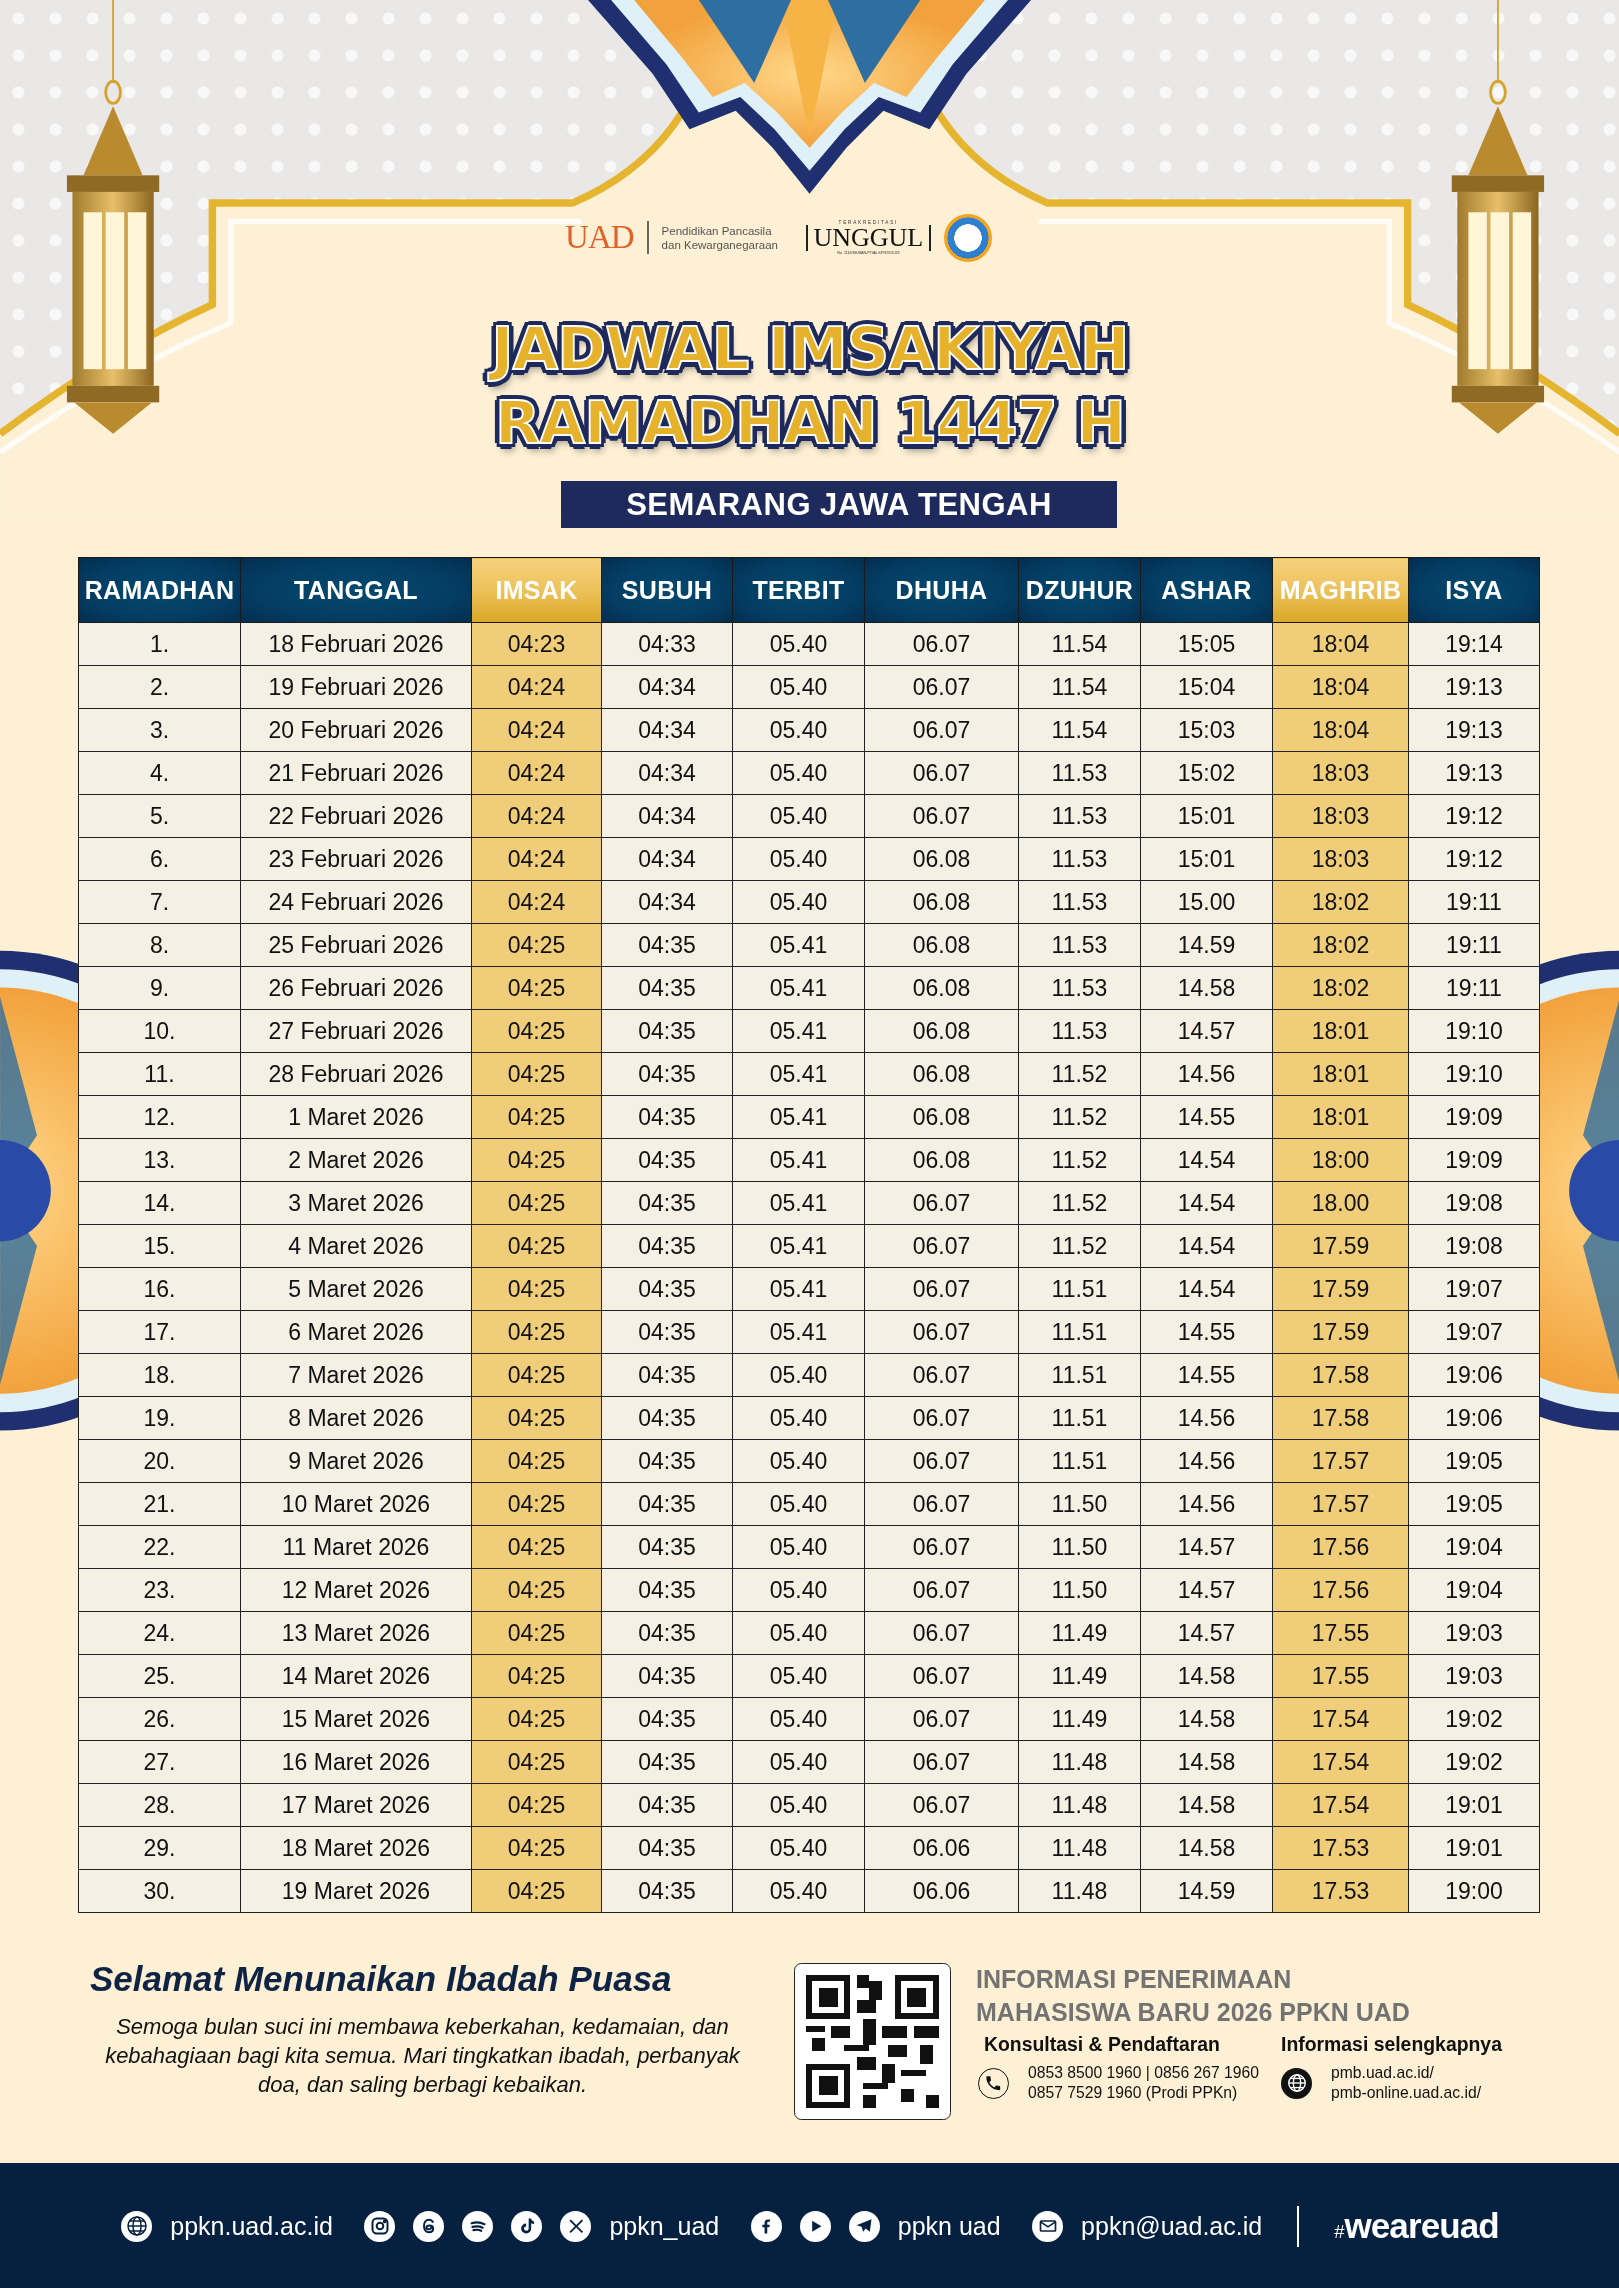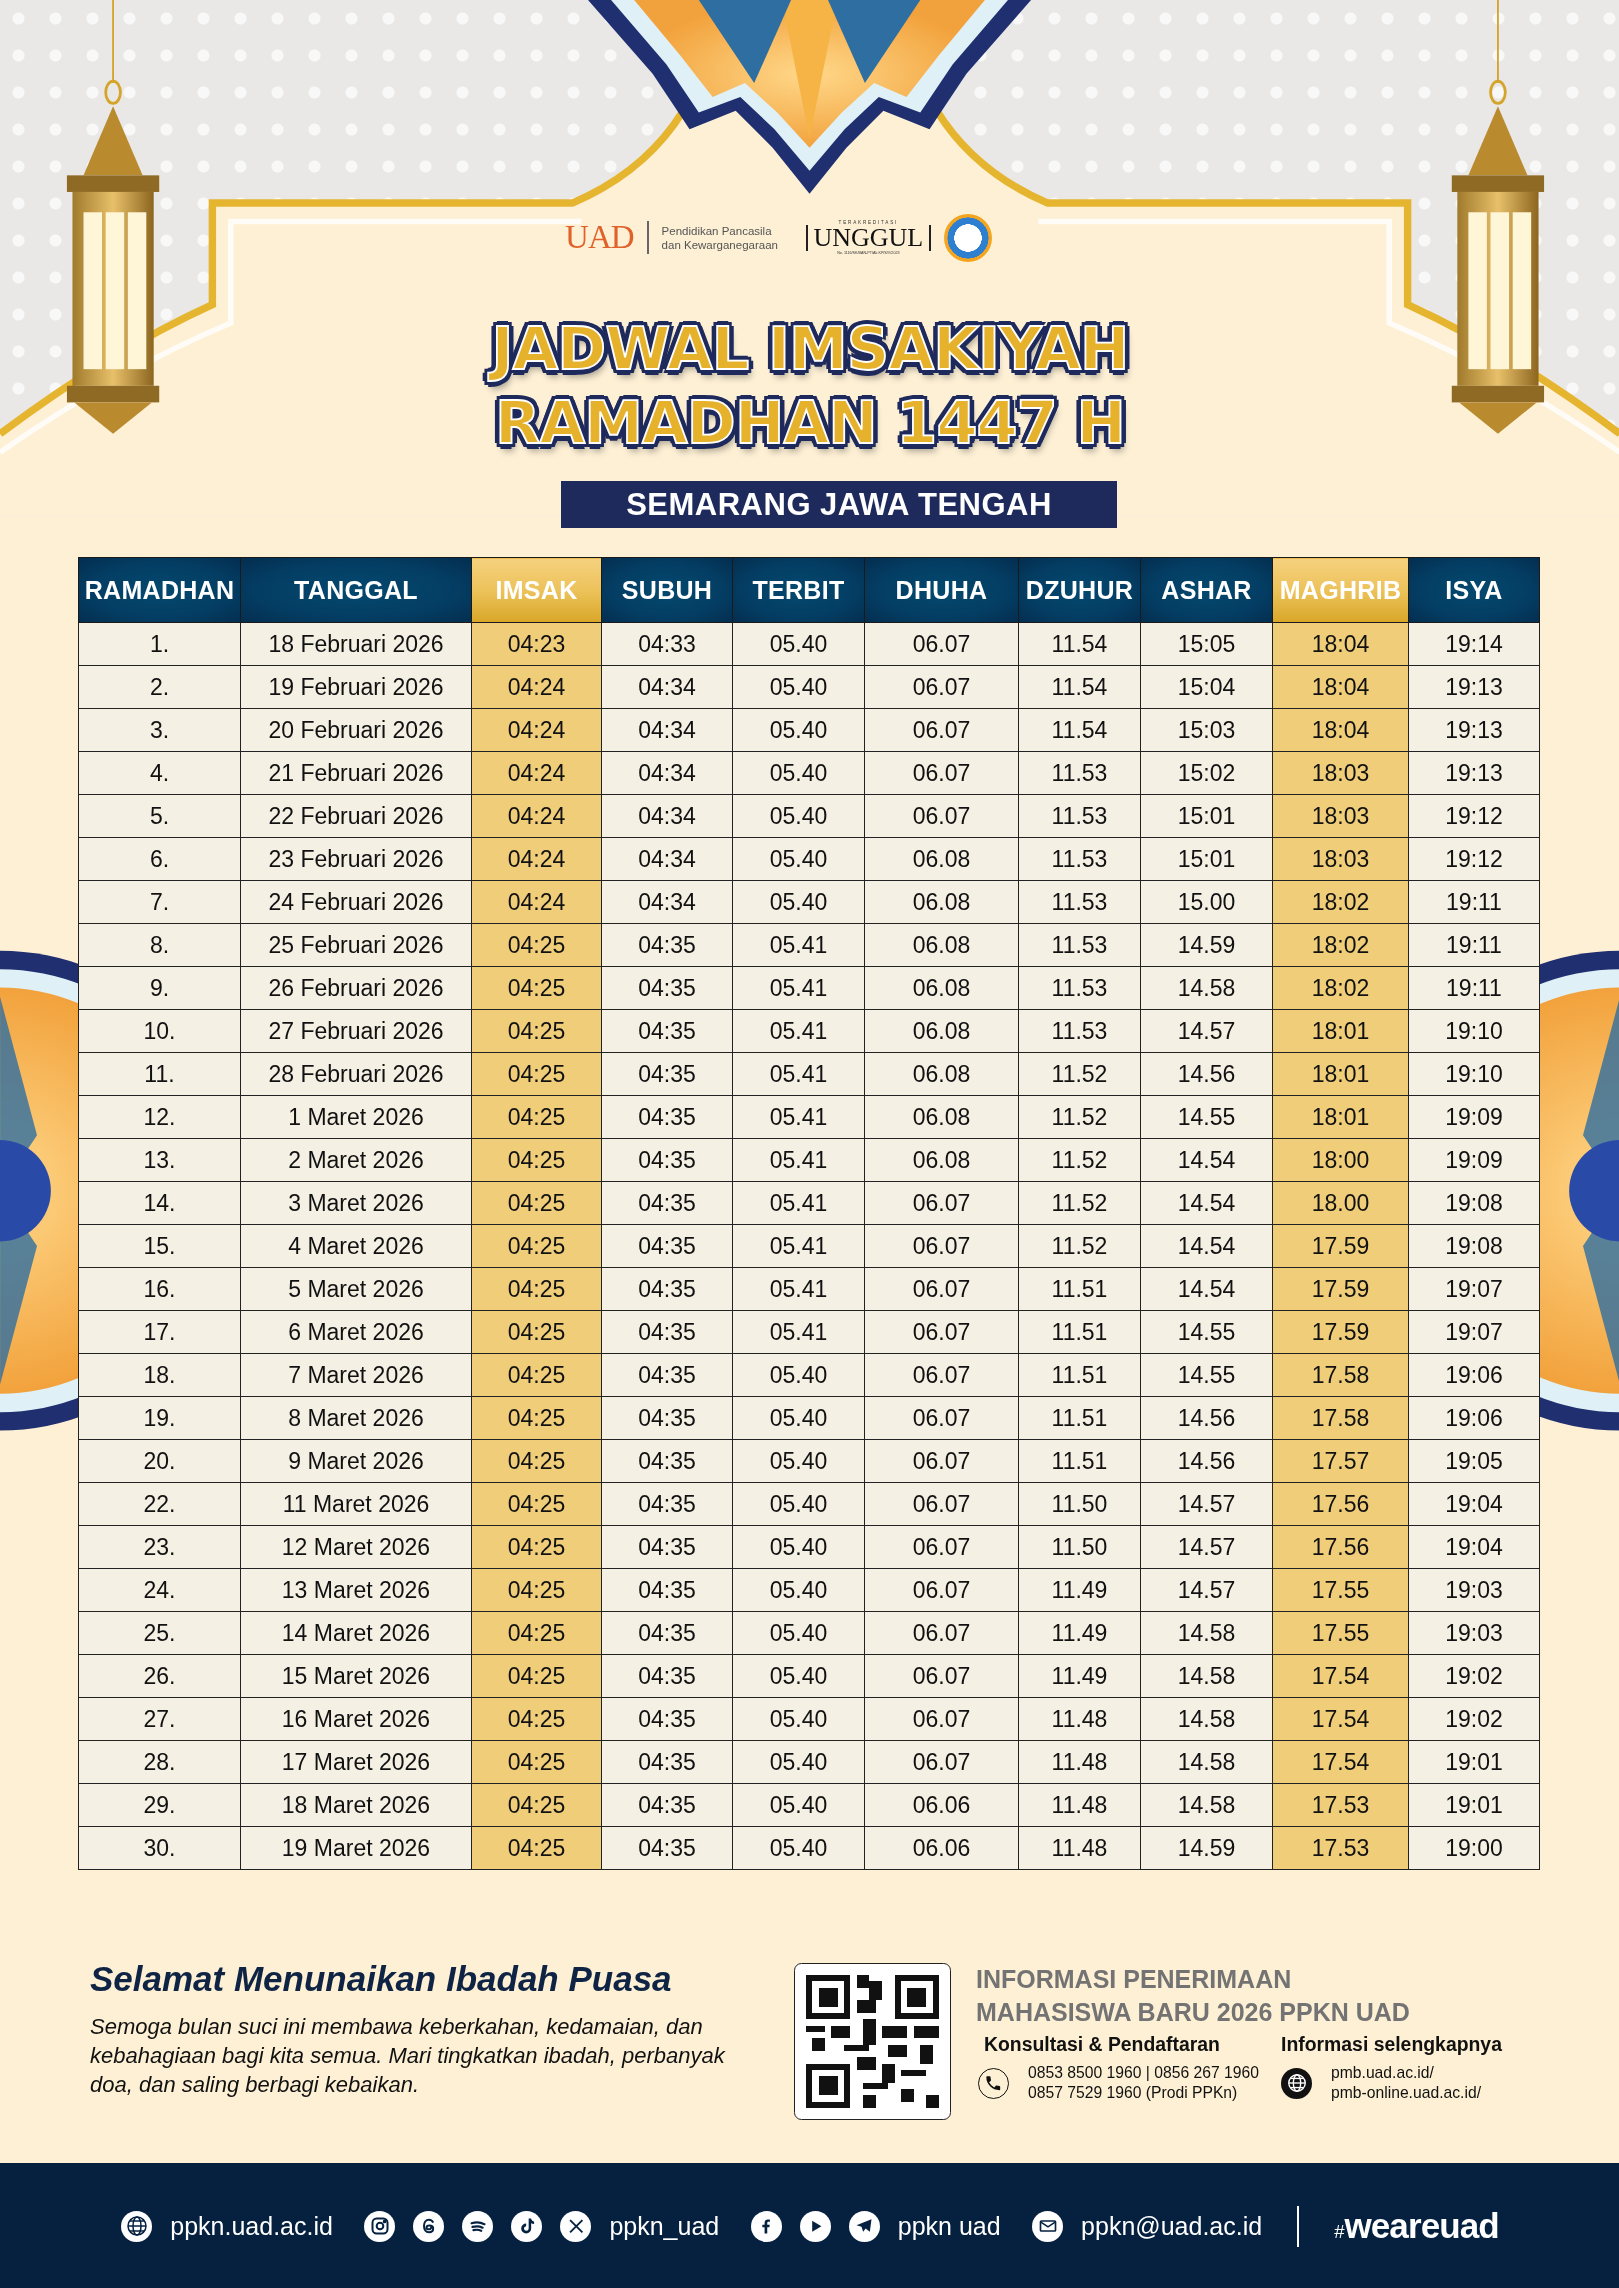--- a/index.html
+++ b/index.html
@@ -84,21 +84,21 @@
   }
   .tbl td.gold { background: #efcd79; }
 
   
   .greet-title {
     position: absolute; left: 90px; top: 1959px;
     font-size: 35px; font-weight: bold; font-style: italic; color: #0f2444;
   }
   .greet-body {
     position: absolute; left: 90px; top: 2012px; width: 665px;
-    font-size: 22px; font-style: italic; line-height: 29px; color: #111;
+    font-size: 22px; font-style: italic; line-height: 29px; color: #111; text-align: center;
   }
   .qr {
     position: absolute; left: 794px; top: 1963px; width: 157px; height: 157px;
     background: #fff; border: 1.8px solid #222; border-radius: 7.4px; padding: 11px;
   }
   .info-title {
     position: absolute; left: 976px; top: 1963px;
     font-size: 25px; font-weight: bold; line-height: 33px; color: #737373;
   }
   .info-sub { position: absolute; top: 2033px; font-size: 19.4px; font-weight: bold; color: #111; }
@@ -495,20 +495,32 @@
         <td class="gold">04:25</td>
         <td>04:35</td>
         <td>05.40</td>
         <td>06.07</td>
         <td>11.51</td>
         <td>14.56</td>
         <td class="gold">17.57</td>
         <td>19:05</td>
       </tr>
       <tr>
+        <td>21.</td>
+        <td>10 Maret 2026</td>
+        <td class="gold">04:25</td>
+        <td>04:35</td>
+        <td>05.40</td>
+        <td>06.07</td>
+        <td>11.50</td>
+        <td>14.56</td>
+        <td class="gold">17.57</td>
+        <td>19:05</td>
+      </tr>
+      <tr>
         <td>22.</td>
         <td>11 Maret 2026</td>
         <td class="gold">04:25</td>
         <td>04:35</td>
         <td>05.40</td>
         <td>06.07</td>
         <td>11.50</td>
         <td>14.57</td>
         <td class="gold">17.56</td>
         <td>19:04</td>

